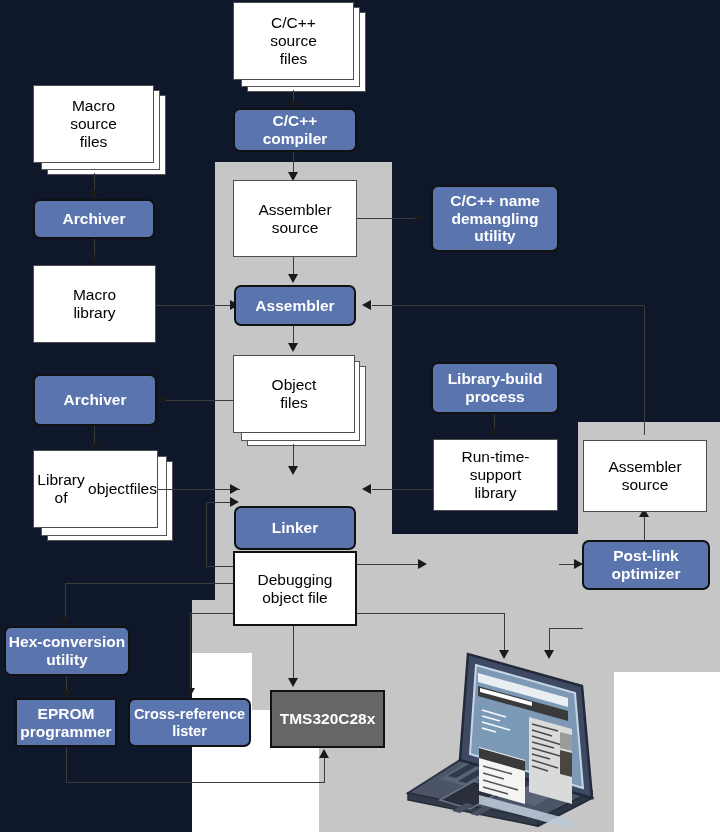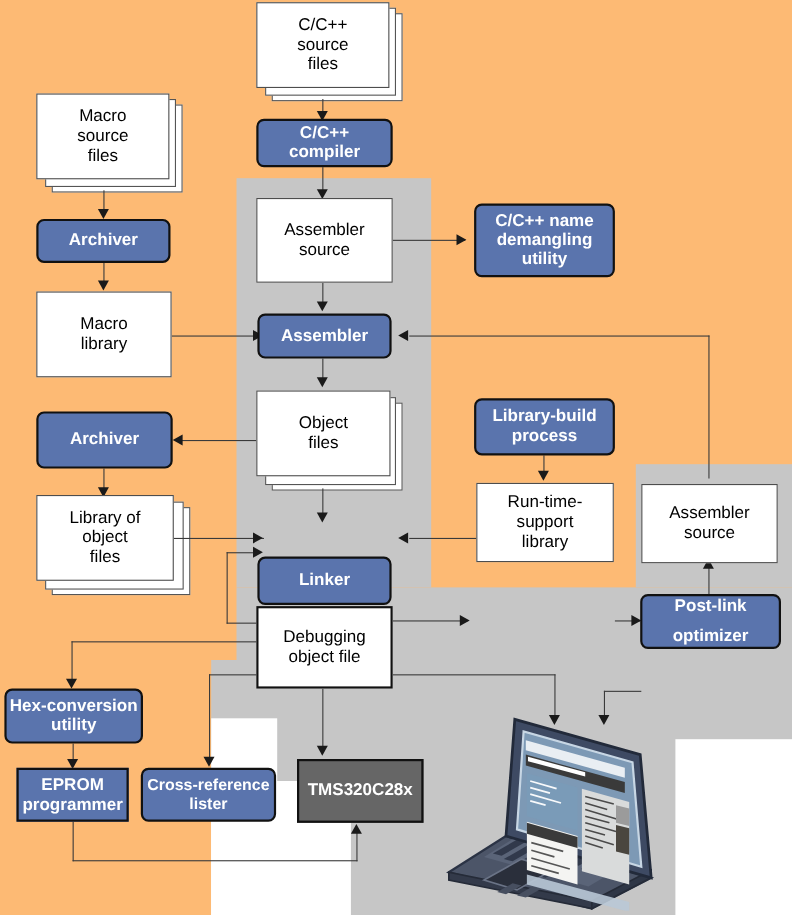--- a/index.html
+++ b/index.html
@@ -1,17 +1,17 @@
 <!DOCTYPE html>
 <html><head>
 <meta charset="utf-8">
 <style>
   html,body{margin:0;padding:0;background:#fff;}
   body{font-family:"Liberation Sans", sans-serif;}
-  #stage{position:relative;width:720px;height:832px;background:#fdba74;overflow:hidden;}
+  #stage{position:relative;width:720px;height:832px;background:#0f172a;overflow:hidden;}
 
   
   .gray{position:absolute;background:#c6c6c6;}
 
   
   .box{position:absolute;box-sizing:border-box;display:flex;align-items:center;
        justify-content:center;text-align:center;line-height:1.16;}
 
   
   .wbox{background:#ffffff;border:1.6px solid #4d4d4d;color:#000;
@@ -137,21 +137,21 @@
   <div class="ar ar-l" style="left:157px;top:395px;"></div>
 
   <div class="box bbox" style="left:33px;top:374px;width:124px;height:52px;">
     <span>Archiver</span>
   </div>
   <div class="ln lnv" style="left:94px;top:426px;height:24px;"></div>
   <div class="ar ar-d" style="left:89px;top:443px;"></div>
 
   <div class="sheet" style="left:47px;top:461px;width:124px;height:78px;"></div>
   <div class="sheet" style="left:41px;top:456px;width:124px;height:78px;"></div>
-  <div class="box wbox" style="left:33px;top:450px;width:125px;height:78px;flex-direction:column;">
+  <div class="box wbox" style="left:33px;top:450px;width:125px;height:78px;flex-direction:row;">
     <span>Library of</span>
     <span>object</span>
     <span>files</span>
   </div>
   <div class="ln lnh" style="left:158px;top:489px;width:82px;"></div>
   <div class="ar ar-r" style="left:230px;top:484px;"></div>
 
   <div class="ln lnv" style="left:293px;top:444px;height:27px;"></div>
   <div class="ar ar-d" style="left:288px;top:466px;"></div>
 
@@ -186,21 +186,21 @@
   <div class="ln lnv" style="left:206px;top:502px;height:65px;"></div>
   <div class="ln lnh" style="left:206px;top:502px;width:28px;"></div>
   <div class="ar ar-r" style="left:230px;top:497px;"></div>
 
   <div class="ln lnh" style="left:357px;top:564px;width:68px;"></div>
   <div class="ar ar-r" style="left:418px;top:559px;"></div>
 
   <div class="ln lnh" style="left:559px;top:564px;width:23px;"></div>
   <div class="ar ar-r" style="left:574px;top:559px;"></div>
 
-  <div class="box bbox" style="left:582px;top:540px;width:128px;height:50px;flex-direction:column;justify-content:space-between;">
+  <div class="box bbox" style="left:582px;top:540px;width:128px;height:50px;flex-direction:column;">
     <span>Post-link</span>
     <span>optimizer</span>
   </div>
   <div class="ln lnv" style="left:644px;top:513px;height:28px;"></div>
   <div class="ar ar-u" style="left:639px;top:508px;"></div>
 
   <div class="box wbox" style="left:583px;top:440px;width:124px;height:72px;flex-direction:column;">
     <span>Assembler</span>
     <span>source</span>
   </div>

